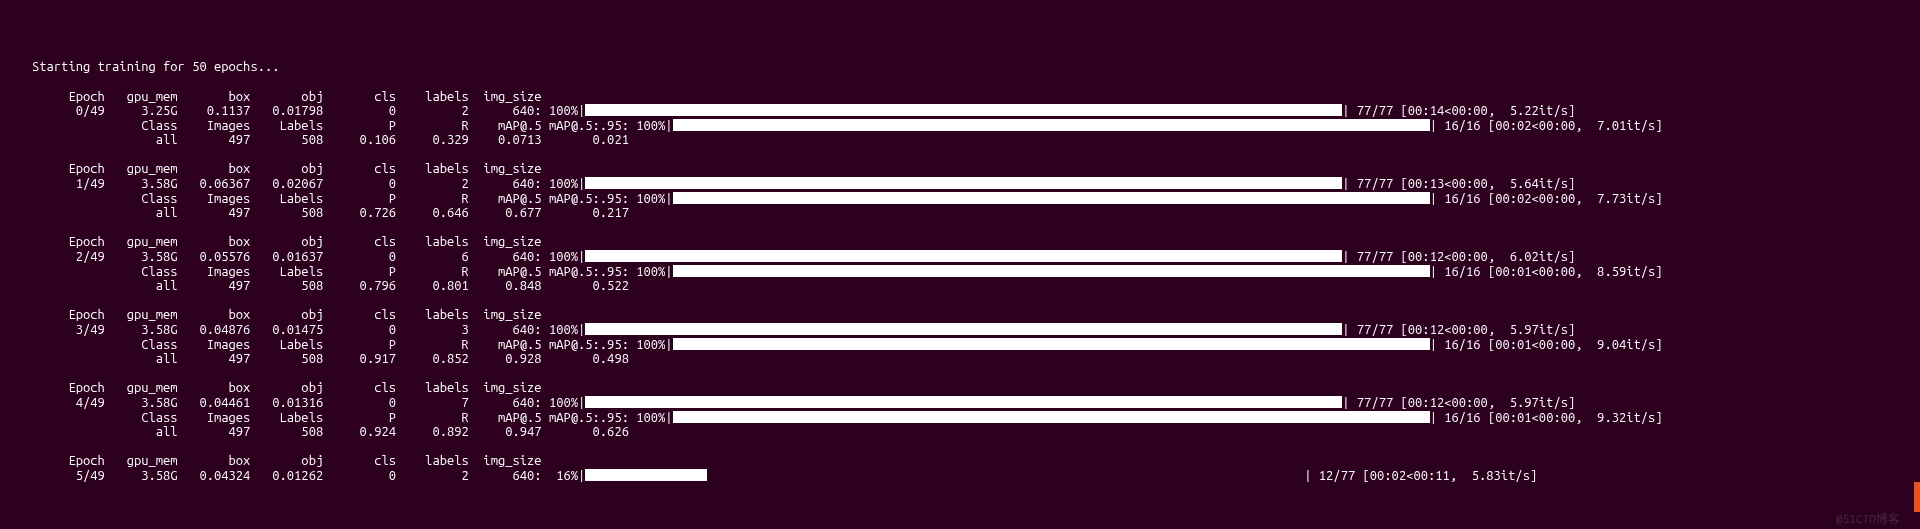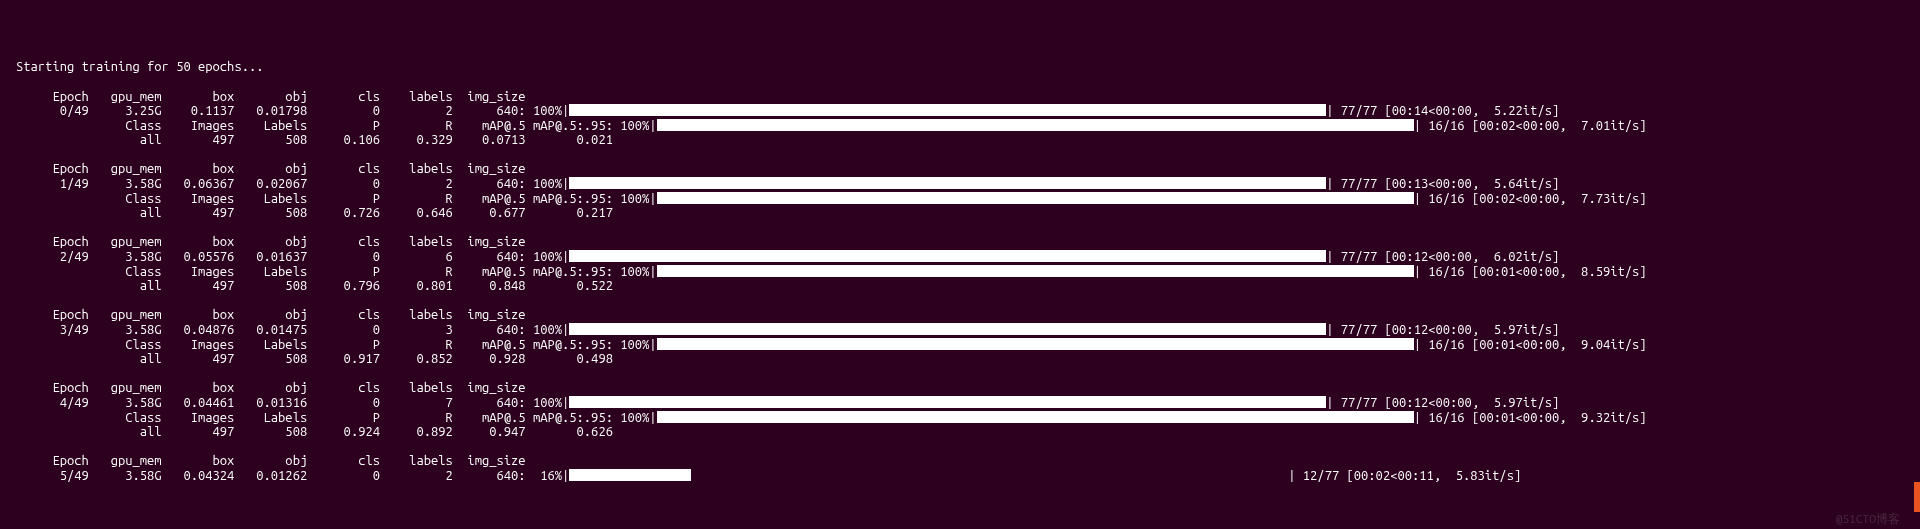--- a/index.html
+++ b/index.html
@@ -11,20 +11,21 @@
     font-size: 13px;
     line-height: 1.1;
     white-space: pre;
     overflow: hidden;
     width: 1920px;
     height: 529px;
   }
   .term {
     padding-top: 2px;
     padding-left: 16px;
+    margin-left: 16px;
   }
   .line {
     height: 14.6px;
     display: flex;
     align-items: center;
   }
   .bar-full {
     display: inline-block;
     background: #ffffff;
     height: 12px;

